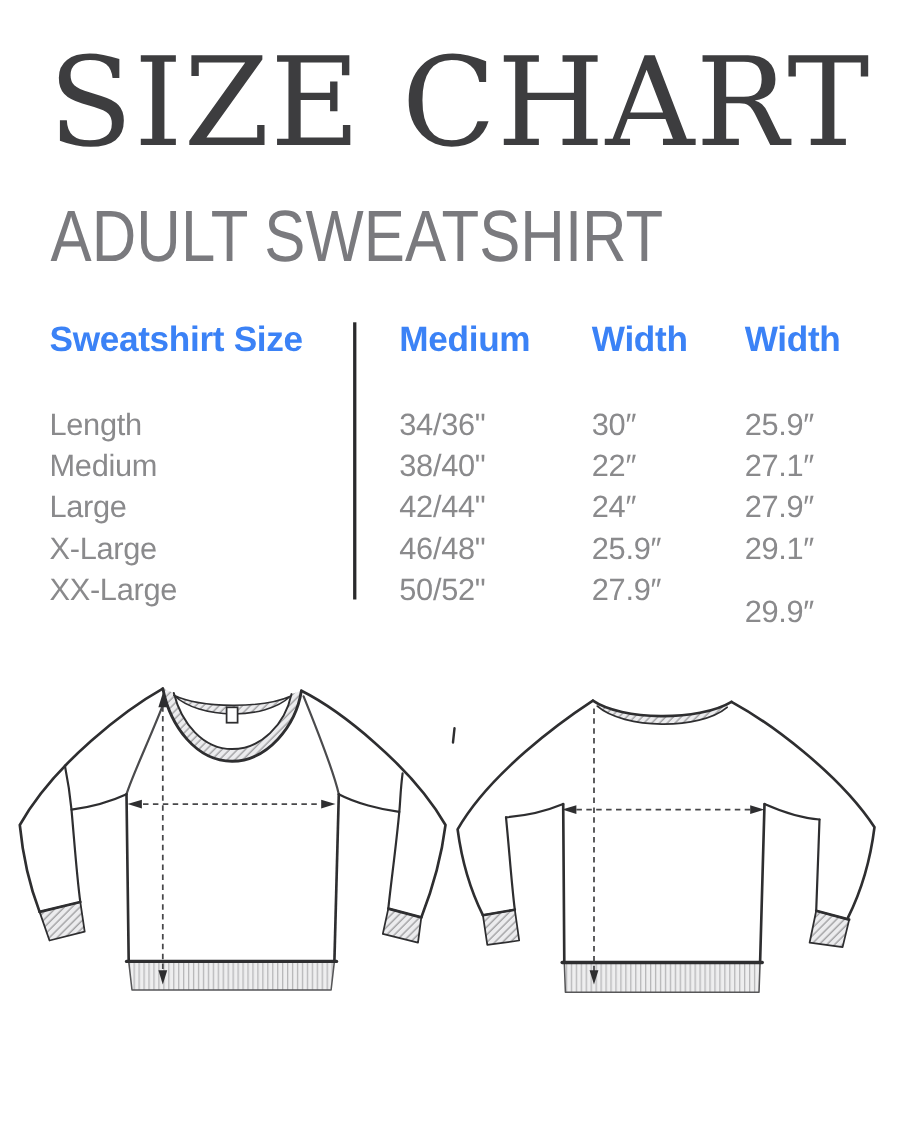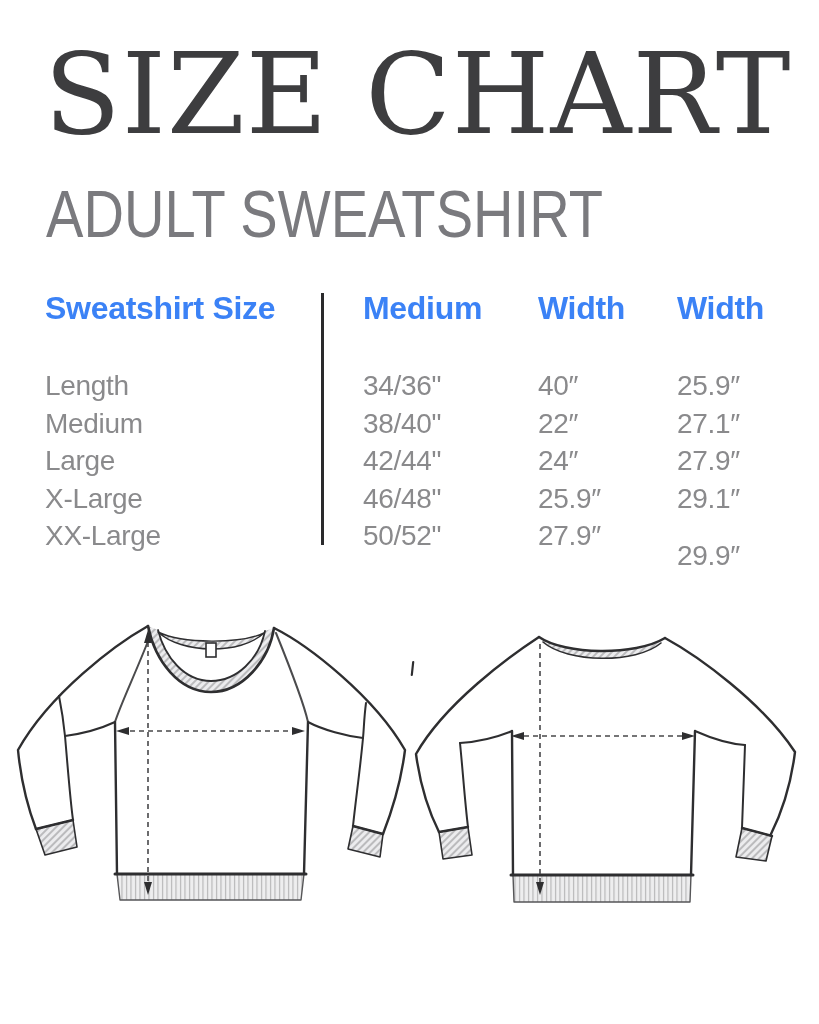--- a/index.html
+++ b/index.html
@@ -46,21 +46,21 @@
     <span class="c1">Medium</span>
     <span class="c2">Width</span>
     <span class="c3">Width</span>
   </div>
 
   <div class="divider"></div>
 
   <div class="t-row">
     <span class="c0" style="top:370px">Length</span>
     <span class="c1" style="top:370px">34/36"</span>
-    <span class="c2" style="top:370px">40″</span>
+    <span class="c2" style="top:370px">30″</span>
     <span class="c3" style="top:370px">25.9″</span>
   </div>
   <div class="t-row">
     <span class="c0" style="top:407.5px">Medium</span>
     <span class="c1" style="top:407.5px">38/40"</span>
     <span class="c2" style="top:407.5px">22″</span>
     <span class="c3" style="top:407.5px">27.1″</span>
   </div>
   <div class="t-row">
     <span class="c0" style="top:445px">Large</span>

